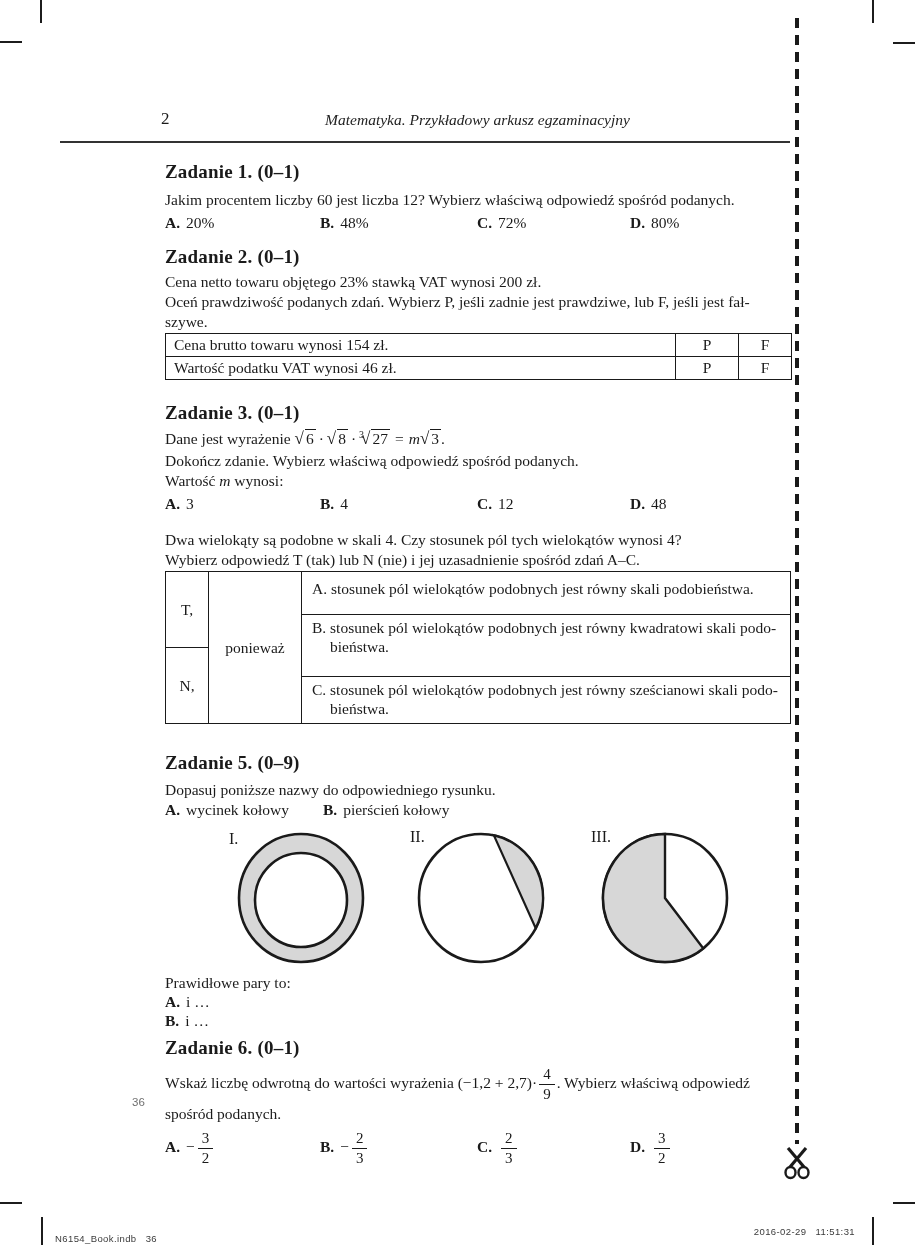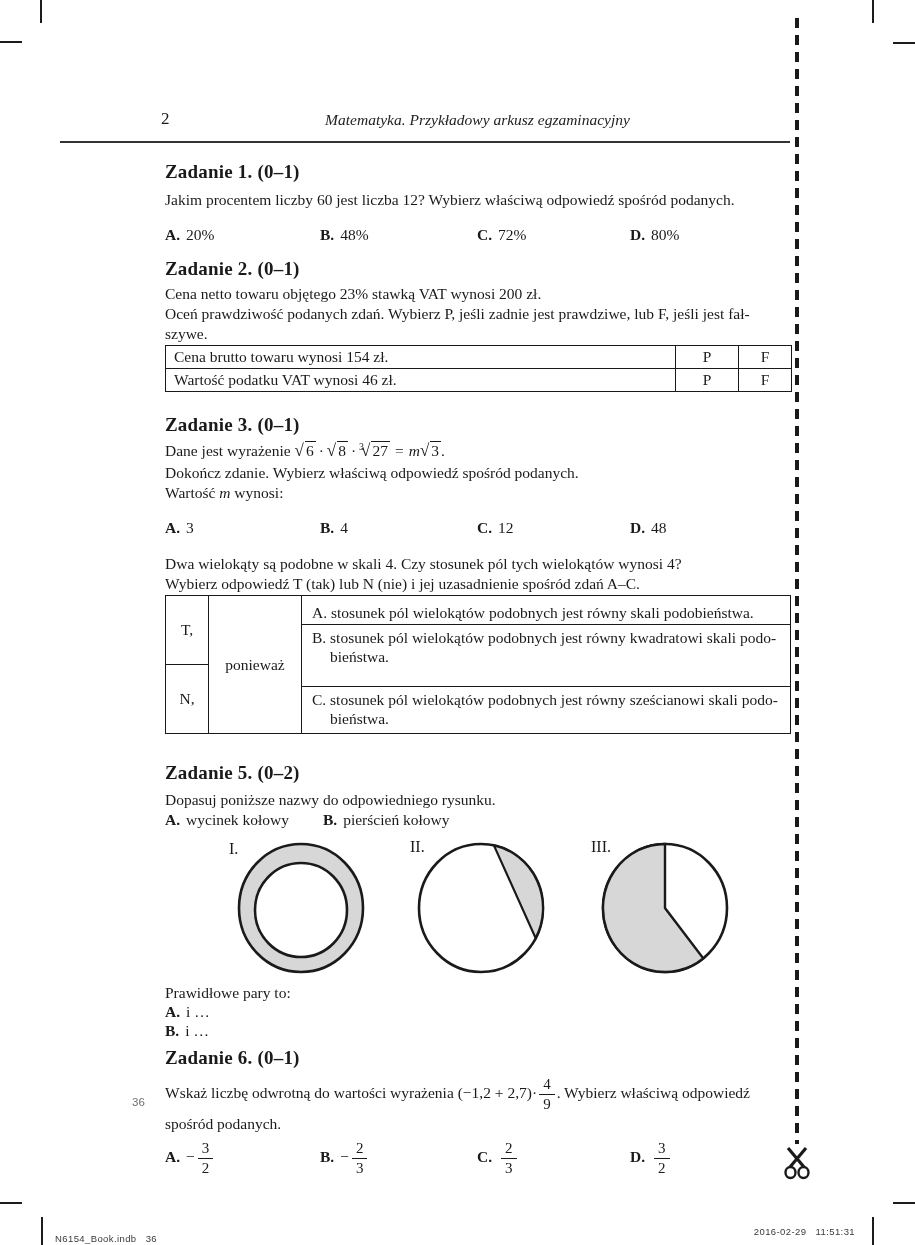--- a/index.html
+++ b/index.html
@@ -14,34 +14,34 @@
   
   .pagenum{position:absolute;left:161px;top:109px;font-size:17px;}
   .headtitle{position:absolute;left:165px;top:111px;width:625px;text-align:center;
              font-style:italic;font-size:15.5px;color:#222;}
   .headrule{position:absolute;left:60px;top:141px;width:730px;height:2px;background:#333;}
   
   .content{position:absolute;left:165px;top:160px;width:627px;font-size:15.5px;line-height:20px;}
   h2.task{font-size:19px;font-weight:bold;line-height:24px;margin:0;letter-spacing:.2px;}
   .content p{margin:0;}
   b.lbl{font-weight:bold;margin-right:6px;}
-  .opts{display:grid;grid-template-columns:155px 157px 153px 1fr;margin-top:15px;}
+  .opts{display:grid;grid-template-columns:155px 157px 153px 1fr;margin-top:3px;}
   
   .t2table{width:627px;border-collapse:collapse;margin-top:1px;}
   .t2table td{border:1.5px solid #1a1a1a;height:22px;padding:0 8px;font-size:15.5px;}
   .t2table td.tf{width:62px;text-align:center;padding:0;}
   .t2table td.tf2{width:52px;text-align:center;padding:0;}
   
   .t4table{display:flex;width:624px;border:1.5px solid #1a1a1a;margin-top:1px;}
   .t4left{width:42px;display:flex;flex-direction:column;border-right:1.5px solid #1a1a1a;}
   .t4cell{flex:1;display:flex;align-items:center;justify-content:center;}
   .t4cell.first{border-bottom:1.5px solid #1a1a1a;}
   .t4mid{width:92px;display:flex;align-items:center;justify-content:center;border-right:1.5px solid #1a1a1a;}
   .t4right{flex:1;display:flex;flex-direction:column;}
-  .t4row{padding:7px 10px 2px;border-bottom:1.5px solid #1a1a1a;line-height:19px;}
+  .t4row{padding:7px 10px 16px;border-bottom:1.5px solid #1a1a1a;line-height:19px;}
   .t4row.mid2{padding:3px 10px 20px;}
   .t4row.last{border-bottom:none;padding:3px 10px 5px;}
   .hang{display:inline-block;padding-left:18px;}
   
   .rad{white-space:nowrap;}
   .rad .sign{font-size:17px;}
   .rad .bar{border-top:1.6px solid #1a1a1a;padding:0 2px 0 1px;}
   sup.ridx{font-size:10px;margin-right:-3px;vertical-align:6px;}
   .meq{margin:0 5px;}
   .mdot{margin:0 3px;}
@@ -140,21 +140,21 @@
         <div class="t4cell">N,</div>
       </div>
       <div class="t4mid">ponieważ</div>
       <div class="t4right">
         <div class="t4row">A. stosunek pól wielokątów podobnych jest równy skali podobieństwa.</div>
         <div class="t4row mid2"><span>B. stosunek pól wielokątów podobnych jest równy kwadratowi skali podo-</span><br><span class="hang">bieństwa.</span></div>
         <div class="t4row last"><span>C. stosunek pól wielokątów podobnych jest równy sześcianowi skali podo-</span><br><span class="hang">bieństwa.</span></div>
       </div>
     </div>
 
-    <h2 class="task" style="margin-top:27px">Zadanie 5. (0–2)</h2>
+    <h2 class="task" style="margin-top:27px">Zadanie 5. (0–9)</h2>
     <p style="margin-top:5px">Dopasuj poniższe nazwy do odpowiedniego rysunku.</p>
     <p><b class="lbl">A.</b><span>wycinek kołowy</span><b class="lbl" style="margin-left:34px">B.</b><span>pierścień kołowy</span></p>
 
     <div class="figs">
       <span class="figlabel" style="left:64px;top:8px">I.</span>
       <svg class="figsvg" style="left:71px;top:10px" width="130" height="134" viewBox="0 0 130 134">
         <ellipse cx="65" cy="67" rx="62" ry="64" fill="#d7d7d7" stroke="#1a1a1a" stroke-width="2.6"></ellipse>
         <ellipse cx="65" cy="69" rx="46" ry="47" fill="#ffffff" stroke="#1a1a1a" stroke-width="2.6"></ellipse>
       </svg>
 

